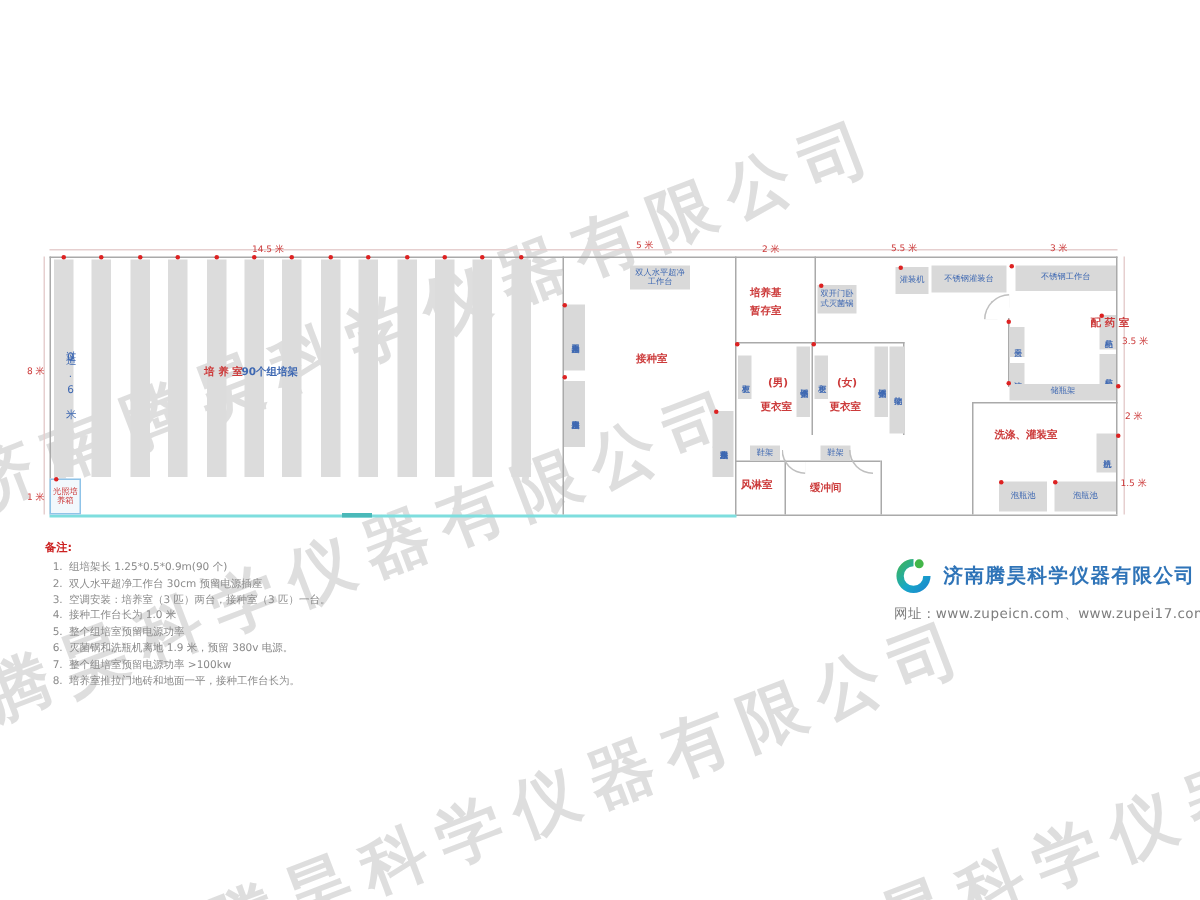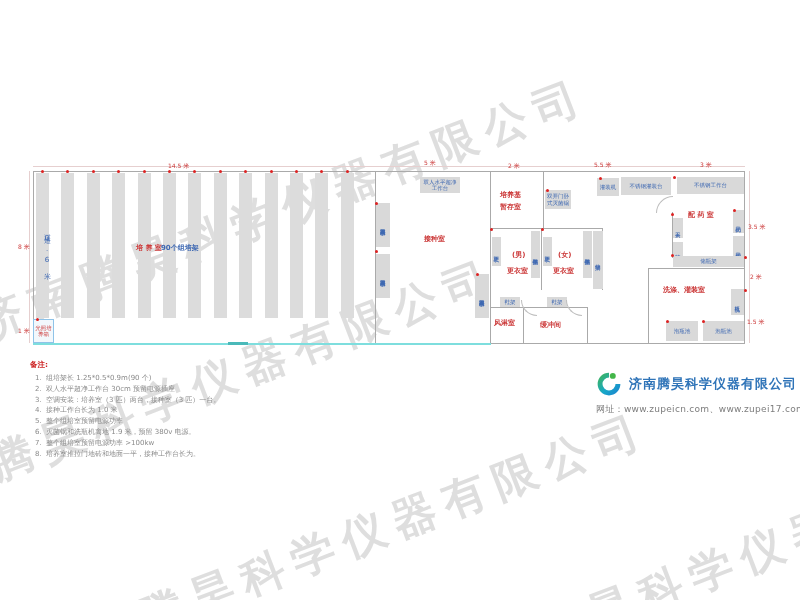--- a/index.html
+++ b/index.html
@@ -130,21 +130,21 @@
     <div class="rlabel" style="left: 136px; top: 243px;">培 养 室</div>
     <div class="rlabel" style="left: 424px; top: 234px;">接种室</div>
     <div class="rlabel" style="left: 500px; top: 190px;">培养基</div>
     <div class="rlabel" style="left: 500px; top: 202px;">暂存室</div>
     <div class="rlabel" style="left: 512px; top: 250px;">(男)</div>
     <div class="rlabel" style="left: 507px; top: 266px;">更衣室</div>
     <div class="rlabel" style="left: 558px; top: 250px;">(女)</div>
     <div class="rlabel" style="left: 553px; top: 266px;">更衣室</div>
     <div class="rlabel" style="left: 494px; top: 318px;">风淋室</div>
     <div class="rlabel" style="left: 540px; top: 320px;">缓冲间</div>
-    <div class="rlabel" style="left: 688px; top: 210px;">配 药 室</div>
+    <div class="rlabel" style="left: 727px; top: 210px;">配 药 室</div>
     <div class="rlabel" style="left: 663px; top: 285px;">洗涤、灌装室</div>
     <div class="blabel" style="left: 161px; top: 243px;">90个组培架</div>
     <div class="blabel vlabel" style="left: 42px; top: 228px;">过道0.6米</div>
     <div class="dim" style="left: 168px; top: 162px;">14.5 米</div>
     <div class="dim" style="left: 424px; top: 159px;">5 米</div>
     <div class="dim" style="left: 508px; top: 162px;">2 米</div>
     <div class="dim" style="left: 594px; top: 161px;">5.5 米</div>
     <div class="dim" style="left: 700px; top: 161px;">3 米</div>
     <div class="dim" style="left: 18px; top: 243px;">8 米</div>
     <div class="dim" style="left: 18px; top: 327px;">1 米</div>

